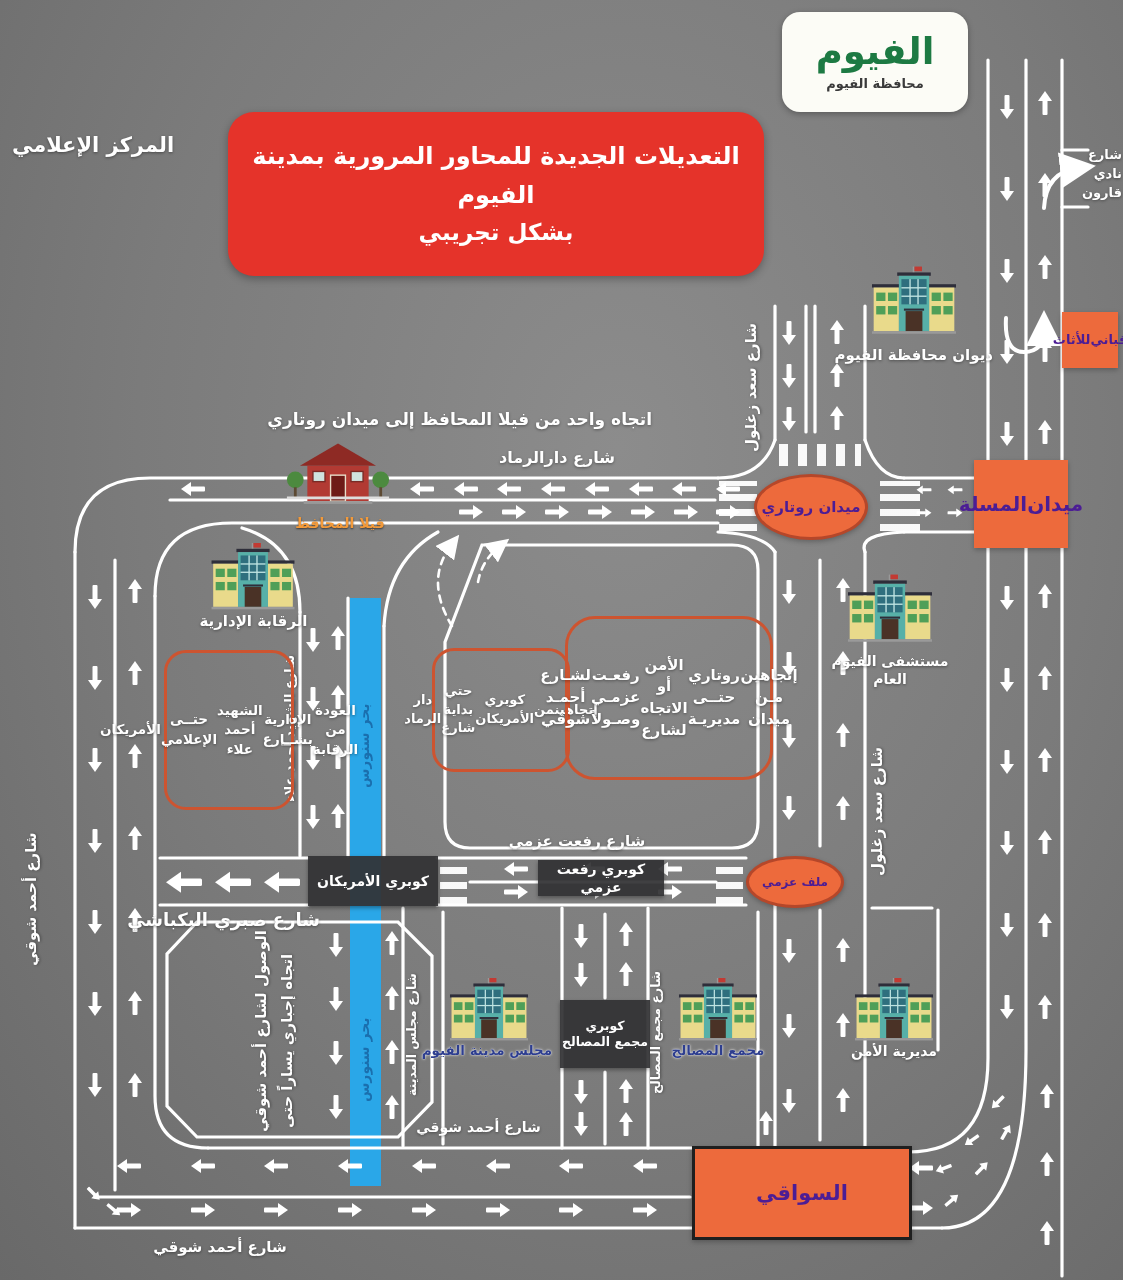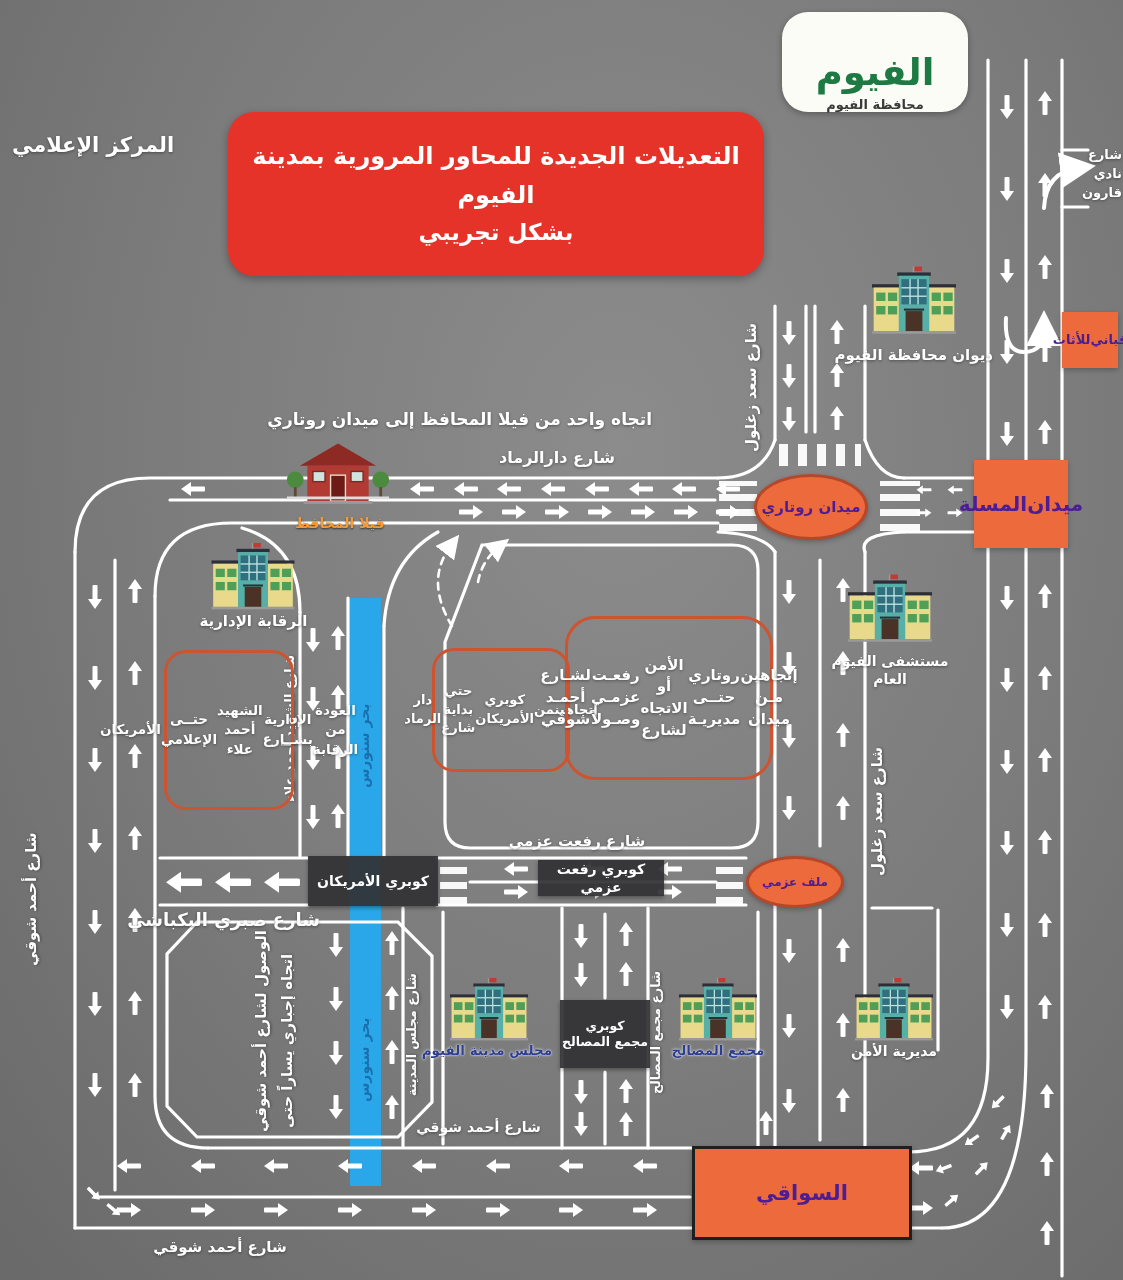--- a/index.html
+++ b/index.html
@@ -22,22 +22,22 @@
   .ellipse{border-radius:50%;border:3px solid #b5472a}
   .bridge{position:absolute;background:rgba(50,50,52,.93);color:#fff;font-weight:bold;direction:rtl;
           display:flex;flex-direction:column;align-items:center;justify-content:center;
           text-align:center;z-index:6;line-height:1.3;box-shadow:0 2px 4px rgba(0,0,0,.35)}
   .note{position:absolute;border:3.5px solid #cd5430;border-radius:22px;color:#fff;font-weight:bold;
         direction:rtl;display:flex;flex-direction:row;align-items:center;justify-content:center;
         text-align:center;z-index:6;line-height:1.45;text-shadow:0 1px 3px rgba(0,0,0,.4)}
   .titlebox{position:absolute;background:#e5332a;border-radius:26px;color:#fff;font-weight:bold;
         direction:rtl;display:flex;flex-direction:column;align-items:center;justify-content:center;
         text-align:center;z-index:7;line-height:1.6;box-shadow:0 3px 8px rgba(0,0,0,.3)}
-  .logo{position:absolute;background:#fcfcf6;border-radius:26px;z-index:7;
-        display:flex;flex-direction:column;align-items:center;justify-content:flex-end;
+  .logo{position:absolute;background:#fcfcf6;border-radius:18px;z-index:7;
+        display:flex;flex-direction:column;align-items:center;justify-content:center;
         box-shadow:0 2px 6px rgba(0,0,0,.3)}
   .logo .big{color:#1d7a43;font-size:37px;font-weight:bold;line-height:1;direction:rtl}
   .logo .small{color:#3a3a3a;font-size:13px;font-weight:bold;letter-spacing:2px;direction:rtl;margin-top:6px}
   
   .canal{position:absolute;background:#2aa7e8;z-index:1}
   
   .cw{position:absolute;z-index:3;opacity:.95}
   .cw.vbars{background:repeating-linear-gradient(90deg,#fff 0 9px,transparent 9px 19px)}
   .cw.hbars{background:repeating-linear-gradient(0deg,#fff 0 7px,transparent 7px 15px)}
   

